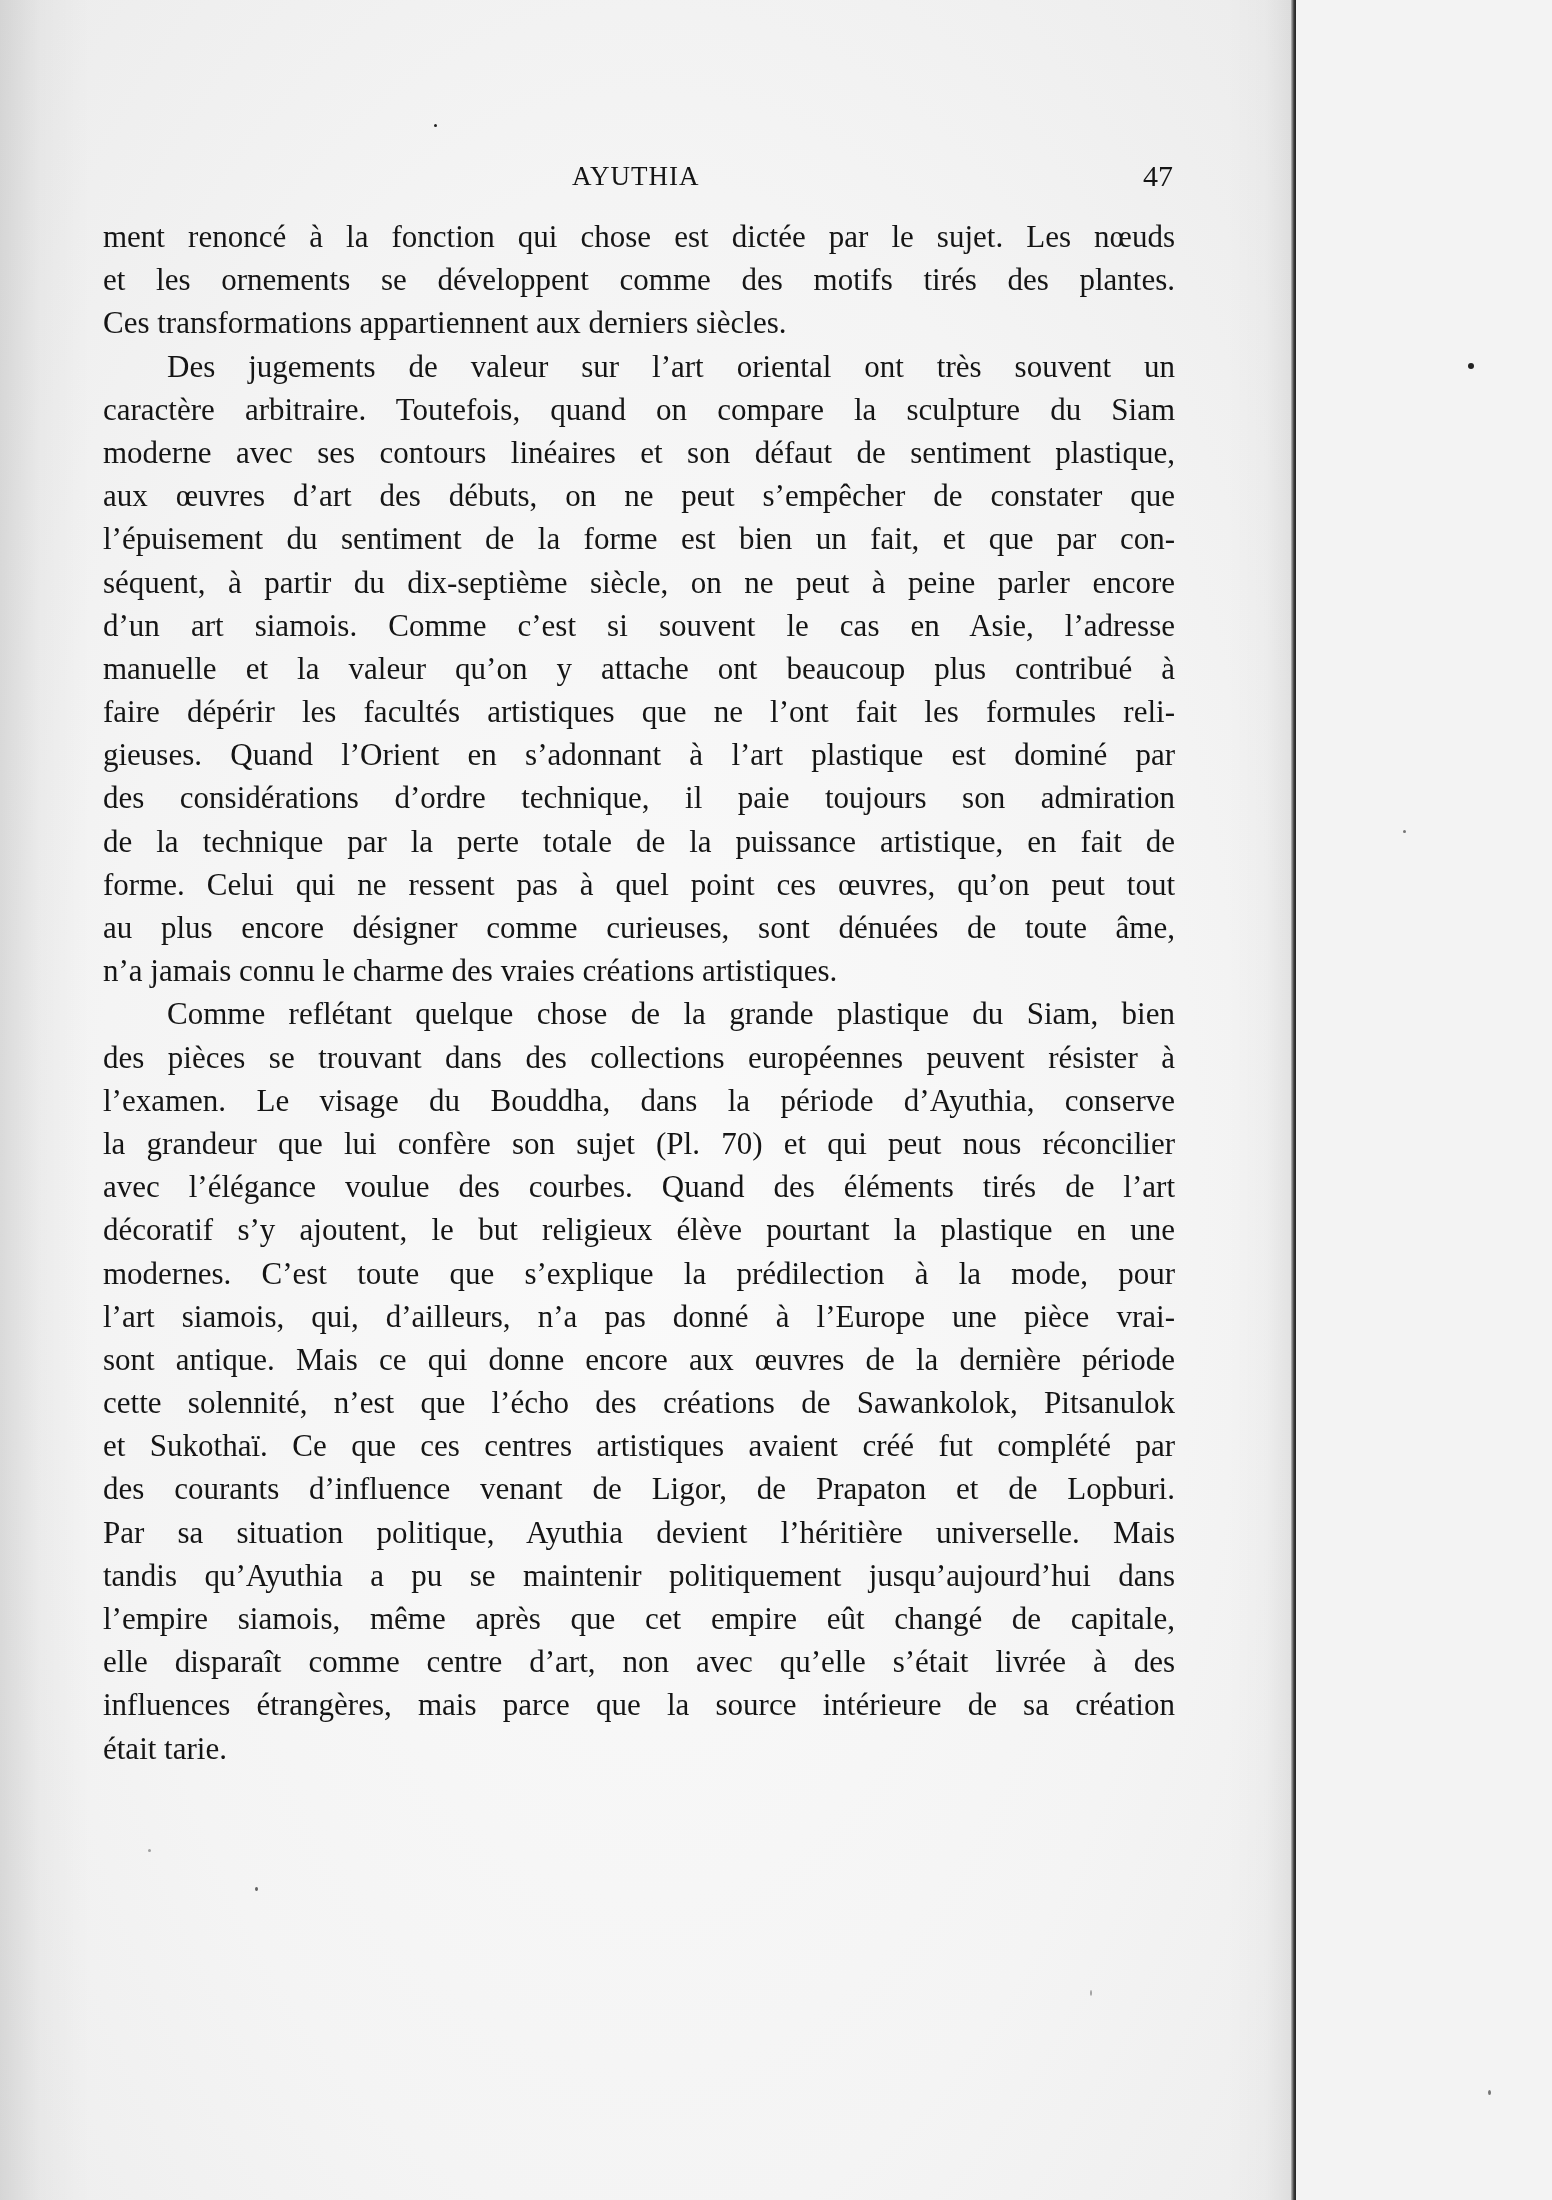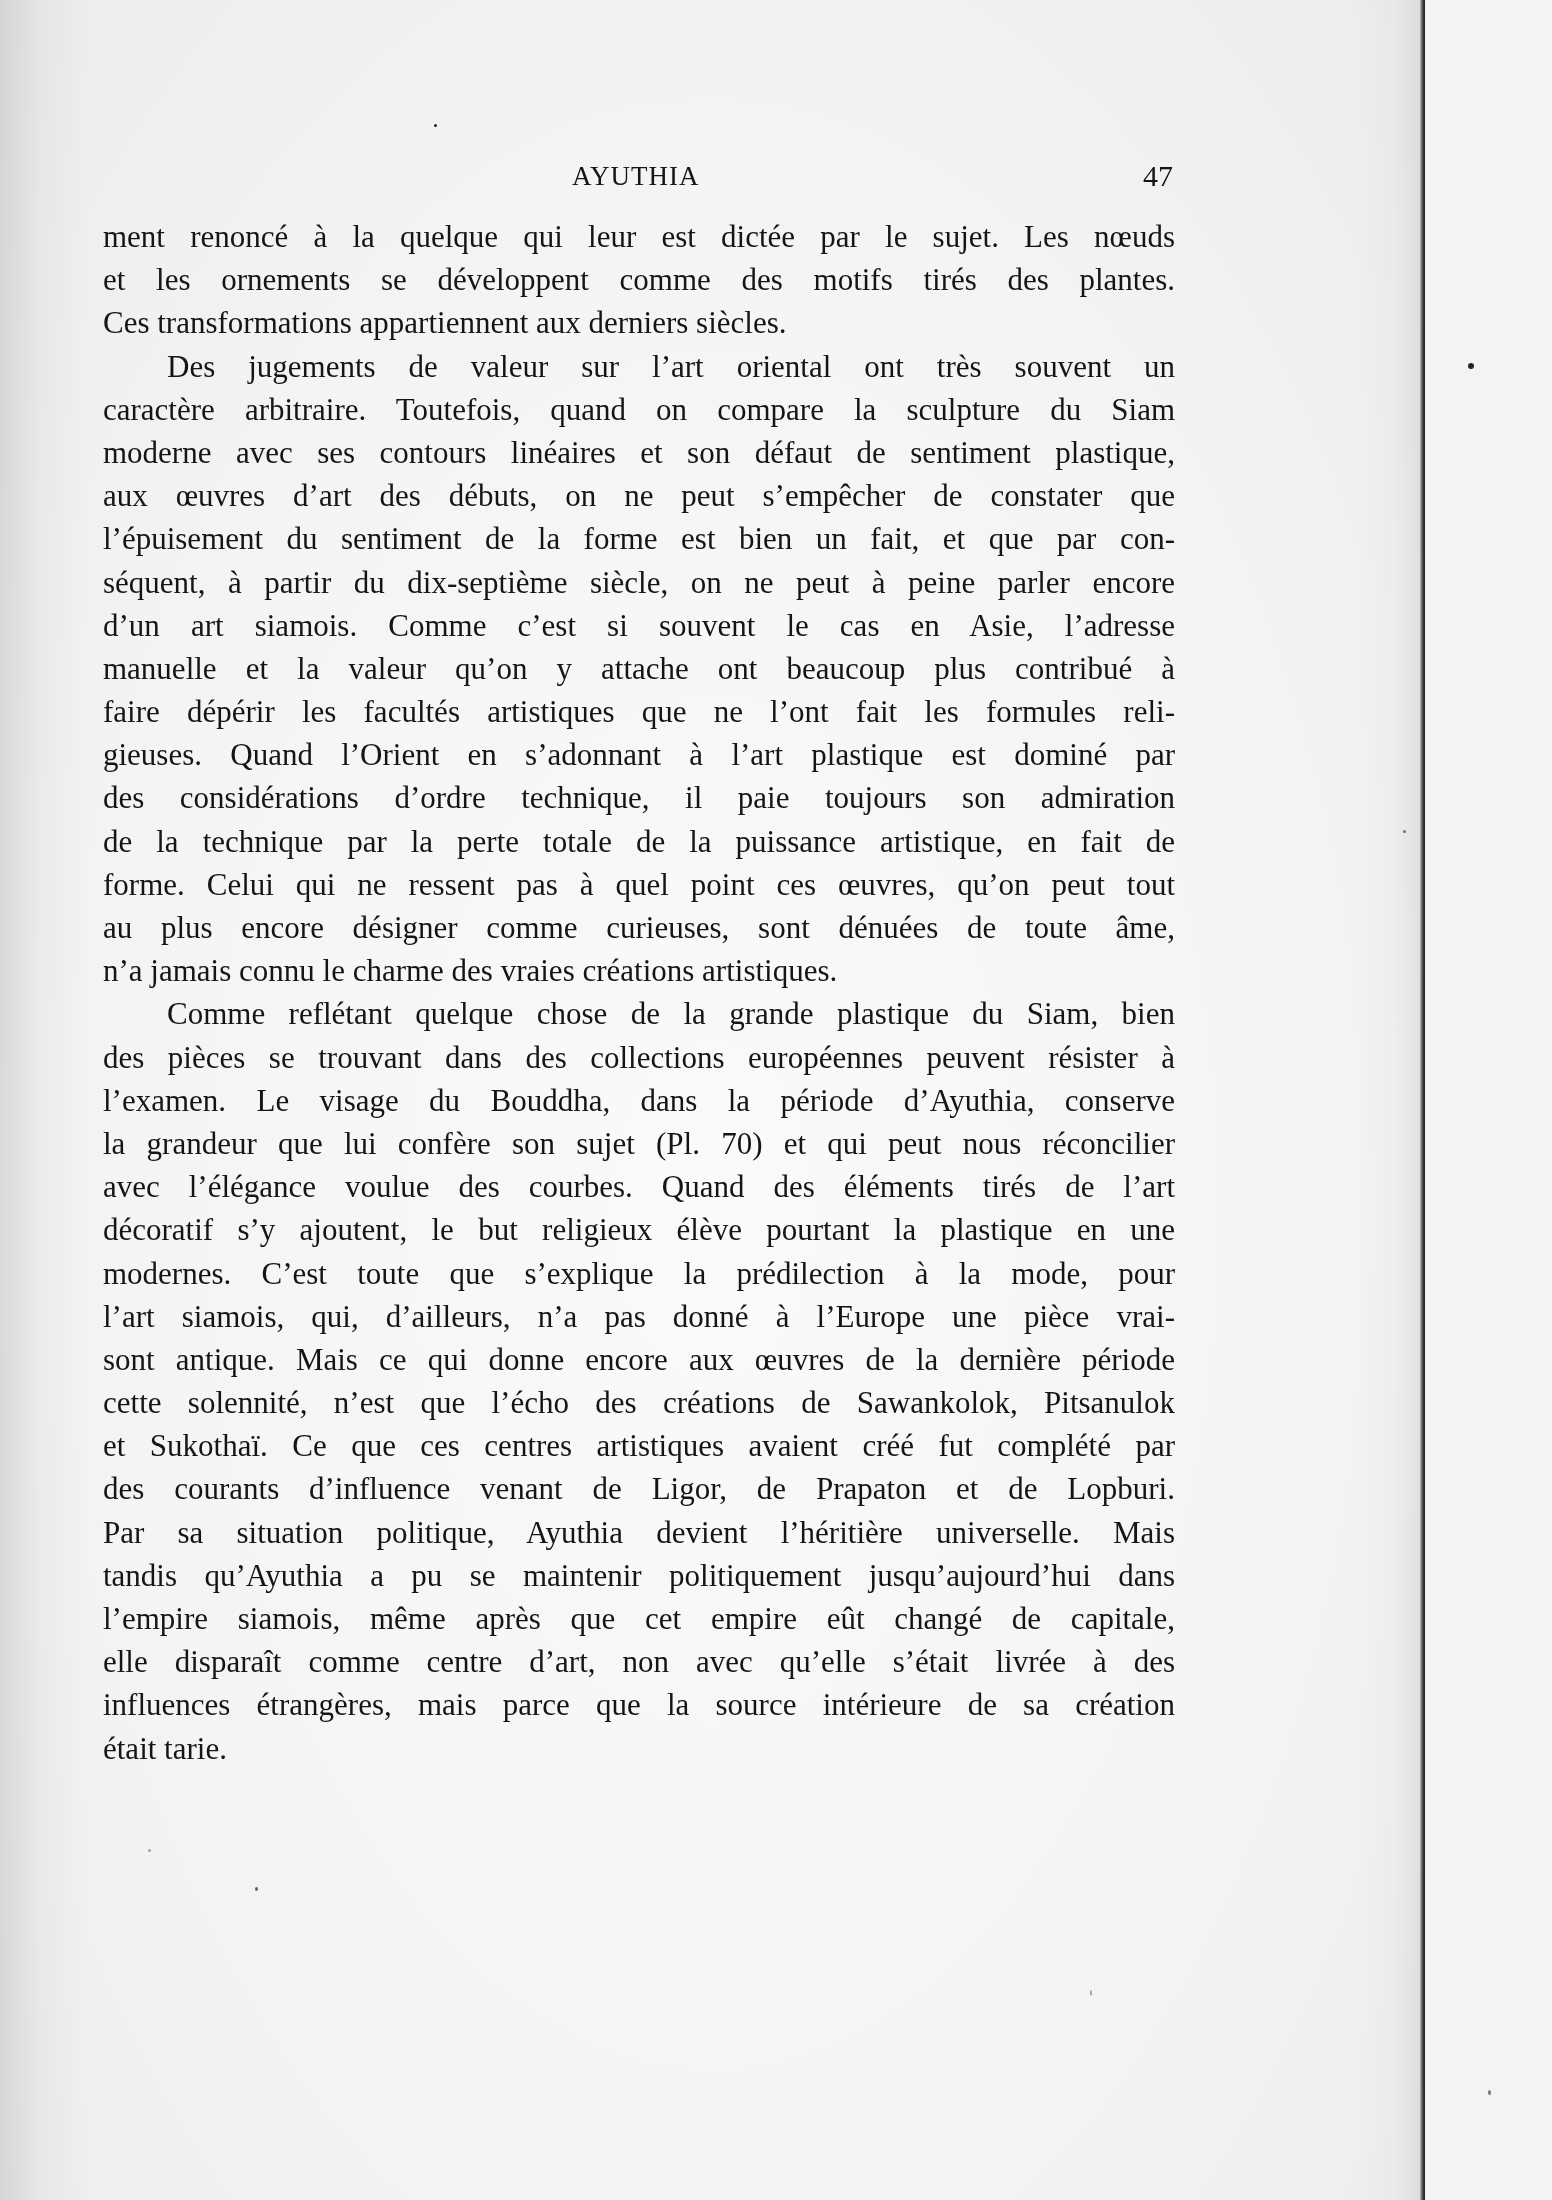--- a/index.html
+++ b/index.html
@@ -11,21 +11,21 @@
     height: 2200px;
     position: relative;
     overflow: hidden;
     background: #f3f3f3;
     font-family: "Liberation Serif", "DejaVu Serif", serif;
     color: #151515;
   }
   .page {
     position: absolute;
     left: 0; top: 0;
-    width: 1425px; height: 2200px;
+    width: 1296px; height: 2200px;
     background:
       linear-gradient(to right, rgba(0,0,0,0.10) 0px, rgba(0,0,0,0.03) 40px, rgba(0,0,0,0) 90px),
       linear-gradient(to left, rgba(0,0,0,0.08) 0px, rgba(0,0,0,0.02) 30px, rgba(0,0,0,0) 70px),
       radial-gradient(ellipse at 50% 55%, #fafafa 0%, #f4f4f4 60%, #ececec 100%);
   }
   .edge-strip {
     position: absolute;
     right: 0; top: 0;
     width: 5px; height: 2200px;
     background: linear-gradient(to right, #bdbdbd, #3a3a3a 60%, #222);
@@ -88,21 +88,21 @@
   <div class="edge-strip"></div>
 
   <div class="running-head">
     <span class="running-title">AYUTHIA</span>
     <span class="page-number">47</span>
   </div>
 
   <div class="body-text">
 
     <div>
-      <span class="line">ment renoncé à la quelque qui leur est dictée par le sujet. Les nœuds</span>
+      <span class="line">ment renoncé à la fonction qui chose est dictée par le sujet. Les nœuds</span>
       <span class="line">et les ornements se développent comme des motifs tirés des plantes.</span>
       <span class="line last">Ces transformations appartiennent aux derniers siècles.</span>
     </div>
 
     <div>
       <span class="line indent">Des jugements de valeur sur l’art oriental ont très souvent un</span>
       <span class="line">caractère arbitraire. Toutefois, quand on compare la sculpture du Siam</span>
       <span class="line">moderne avec ses contours linéaires et son défaut de sentiment plastique,</span>
       <span class="line">aux œuvres d’art des débuts, on ne peut s’empêcher de constater que</span>
       <span class="line">l’épuisement du sentiment de la forme est bien un fait, et que par con-</span>

